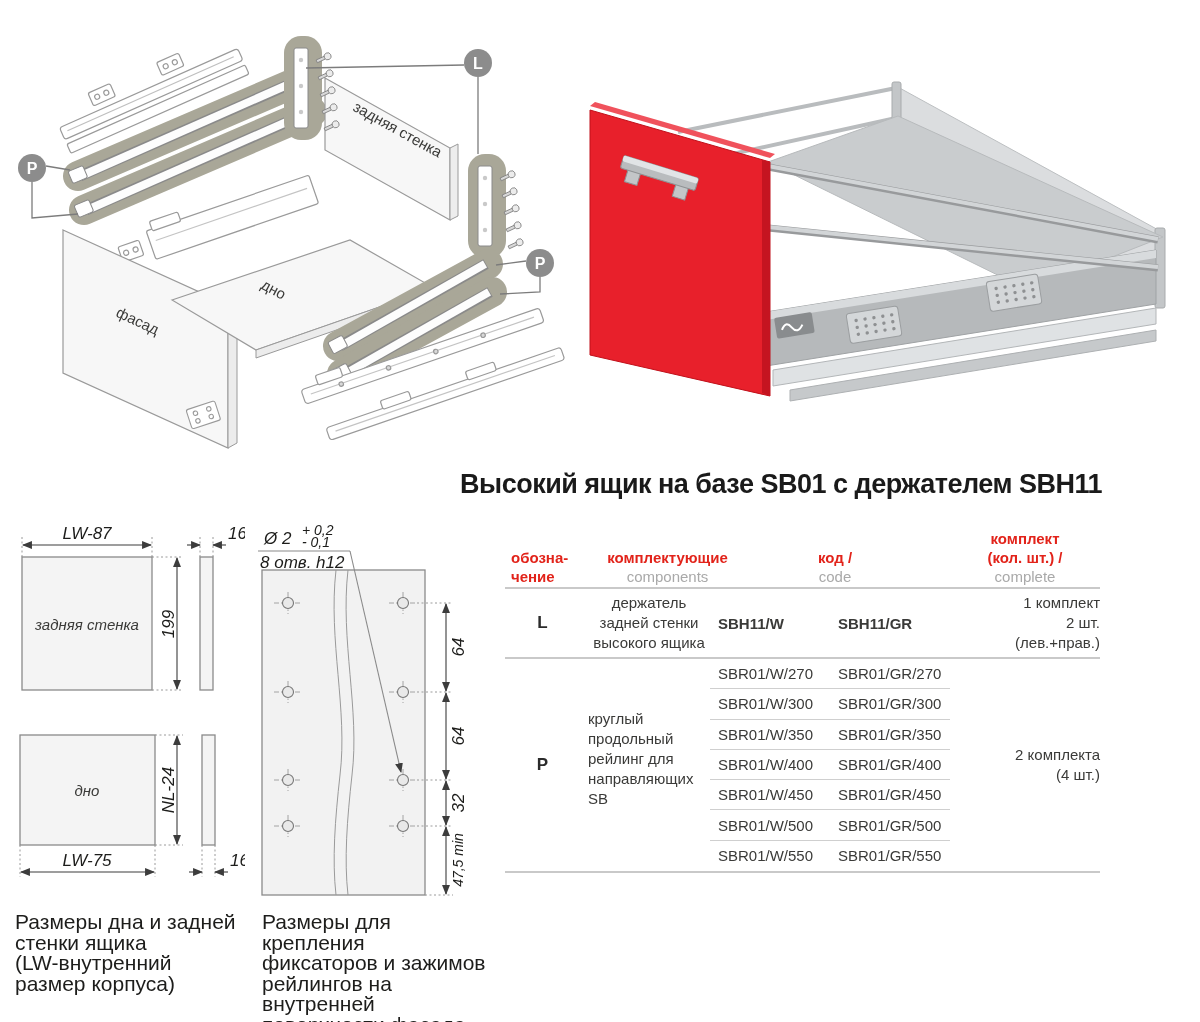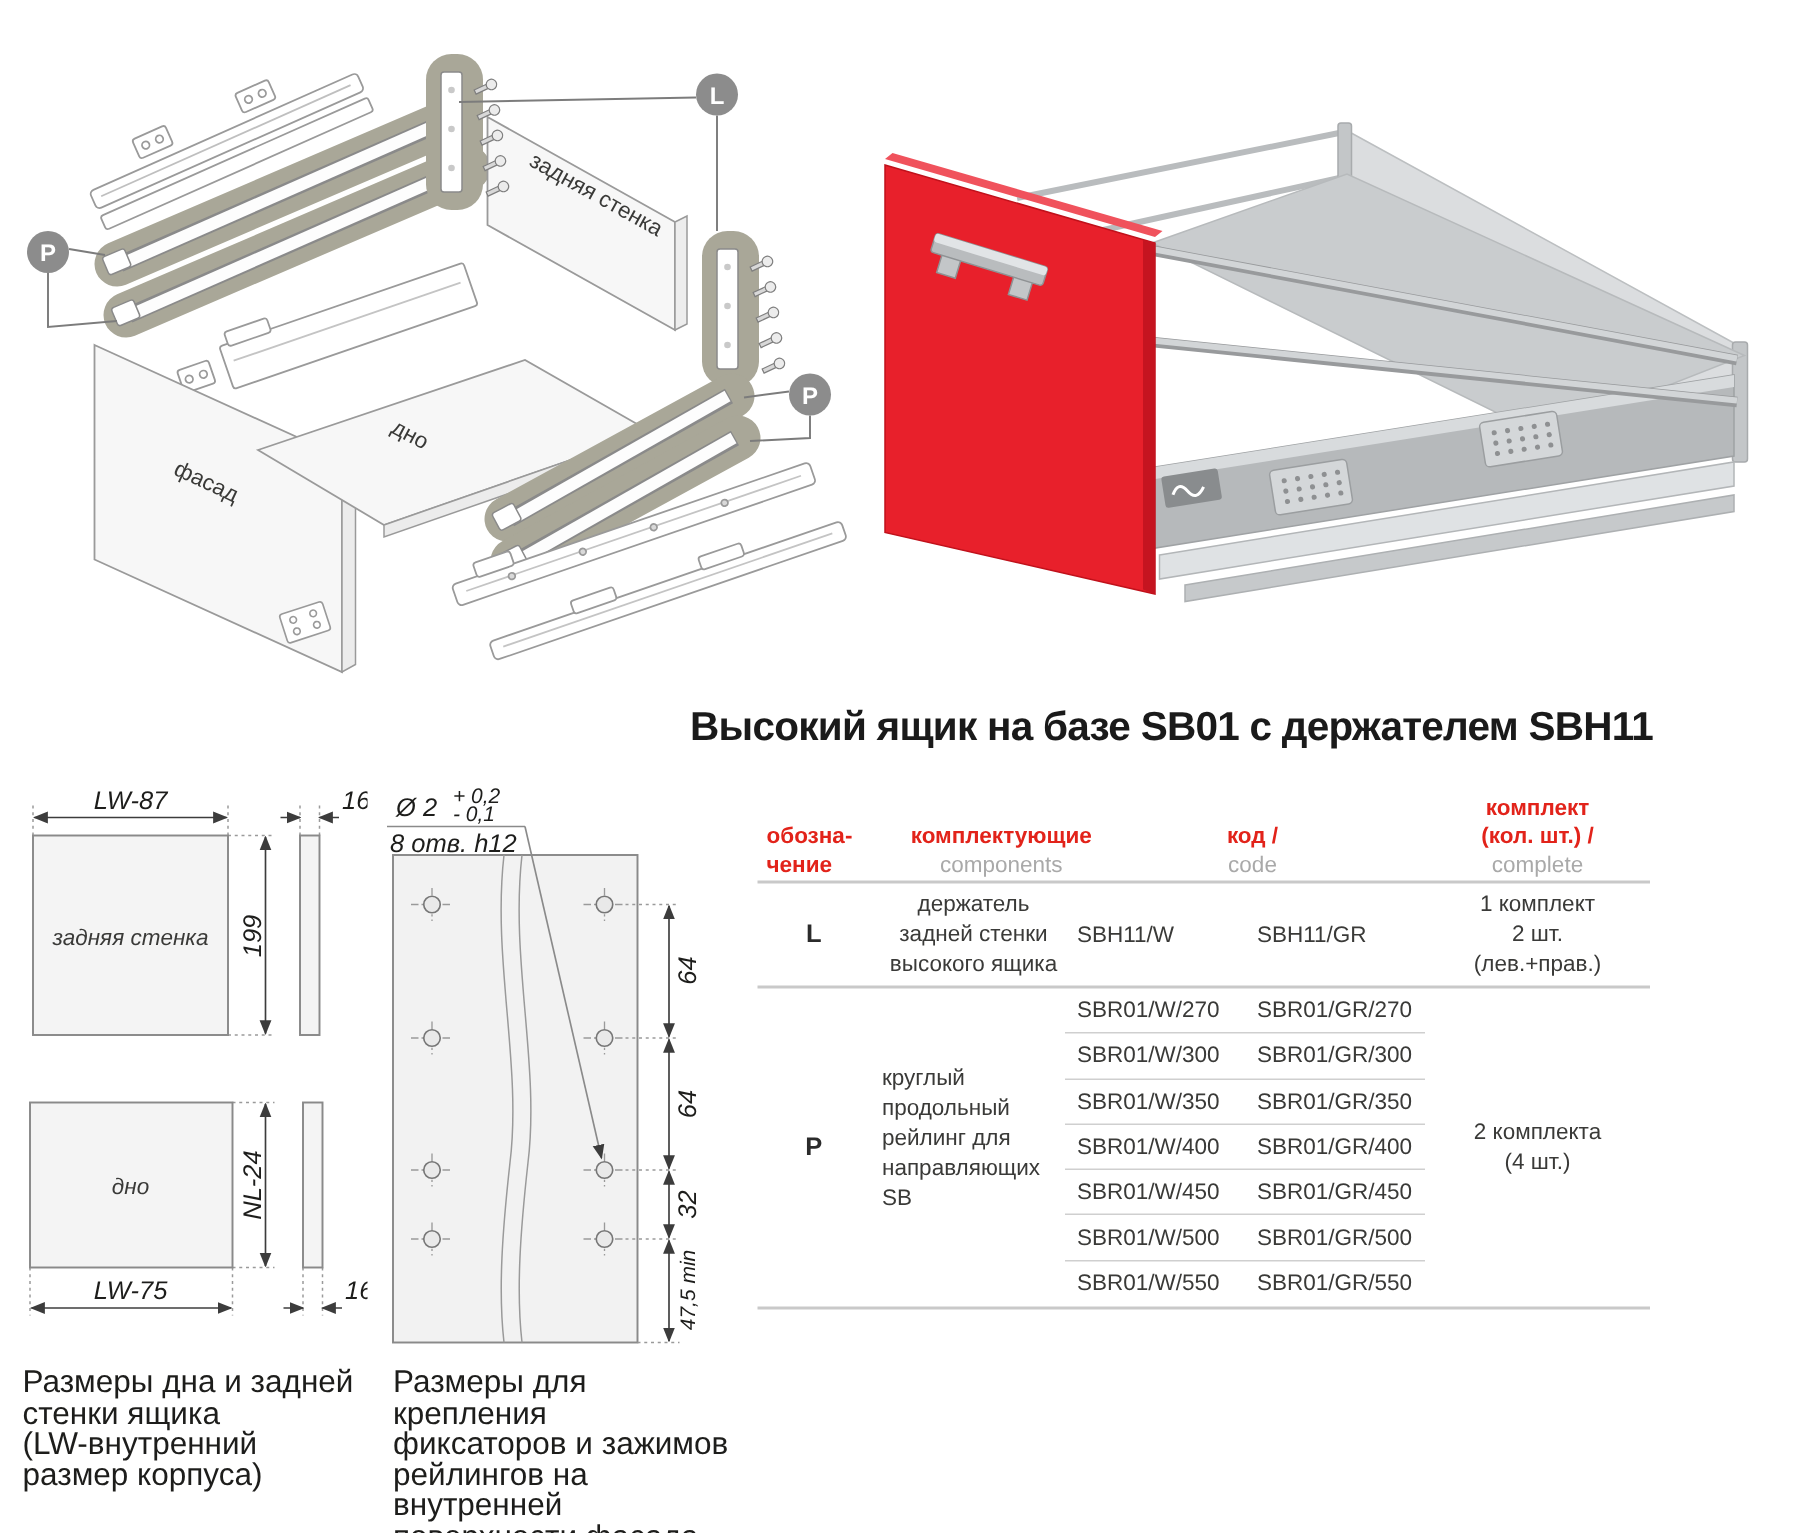--- a/index.html
+++ b/index.html
@@ -17,22 +17,22 @@
   .red{color:#e2231a;font-weight:bold;}
   .gray{color:#a9a9a9;text-align:center;}
   .h-c1{position:absolute;left:6px;top:24px;line-height:19px;}
   .h-c2{position:absolute;left:75px;width:135px;top:24px;text-align:center;line-height:19px;margin-left:20px;}
   .h-c3{position:absolute;left:210px;width:240px;top:24px;text-align:center;line-height:19px;}
   .h-c4{position:absolute;left:445px;width:150px;top:5px;text-align:center;line-height:19px;}
   .trow{display:flex;border-bottom:2px solid #c9c9c9;}
   .c-id{width:75px;display:flex;align-items:center;justify-content:center;
         font-weight:bold;font-size:17px;color:#2b2b2b;}
   .c-desc{width:130px;padding:6px 0 6px 8px;box-sizing:border-box;line-height:20px;align-items:center;}
-  .c-code{width:120px;display:flex;align-items:center;padding-left:8px;box-sizing:border-box;}
-  .c-compl{width:150px;display:flex;flex-direction:column;align-items:center;justify-content:center;
+  .c-code{width:120px;display:flex;align-items:center;padding-left:8px;box-sizing:border-box;font-weight:bold;}
+  .c-compl{width:150px;display:flex;flex-direction:column;align-items:flex-end;justify-content:center;
            text-align:center;line-height:20px;}
   .row-l{height:68px;}
   .row-l .c-desc{display:flex;flex-direction:column;justify-content:center;}
   .row-p{height:212px;}
   .row-p .c-desc{padding-top:50px;}
   .codes-col{width:240px;display:flex;flex-direction:column;}
   .code-sub{height:33px;display:flex;border-bottom:1px solid #cfcfcf;box-sizing:border-box;}
   .code-sub:last-child{border-bottom:none;}
   .code-cell{width:120px;display:flex;align-items:center;padding-left:8px;box-sizing:border-box;}
   

